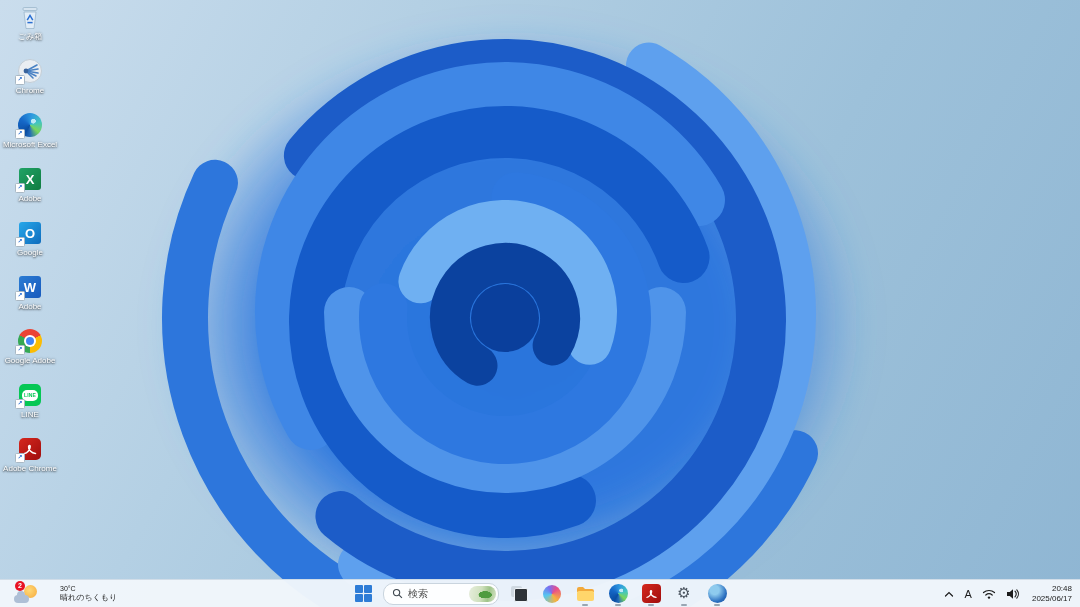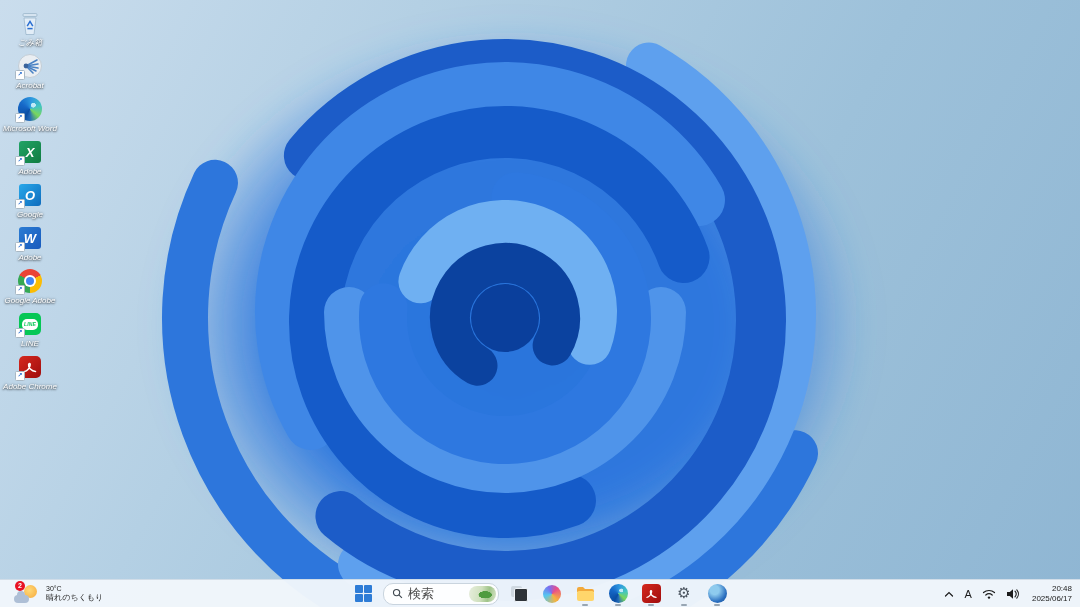--- a/index.html
+++ b/index.html
@@ -3,21 +3,21 @@
 <meta charset="utf-8">
 <style>
   html,body{margin:0;padding:0;background:#333;}
   .screen{position:relative;width:1080px;height:607px;overflow:hidden;
     font-family:"Liberation Sans","DejaVu Sans",sans-serif;user-select:none;}
   
   .wallpaper{position:absolute;inset:0;
     background:linear-gradient(118deg,#cadded 0%,#b4d0e4 30%,#9dc1da 65%,#8fb6d3 100%);}
   .bloom{position:absolute;left:0;top:0;}
   
-  .icons-col{position:absolute;left:2px;top:10px;display:flex;flex-direction:column;gap:6px;width:56px;font-style:italic;}
+  .icons-col{position:absolute;left:2px;top:4px;display:flex;flex-direction:column;gap:17px;width:56px;}
   .dicon{display:flex;flex-direction:column;align-items:center;gap:2px;cursor:default;}
   .dicon .glyphwrap{position:relative;width:26px;height:26px;display:flex;align-items:center;justify-content:center;}
   .dicon .label{font-size:8px;line-height:9px;color:#fff;text-align:center;
     text-shadow:0 1px 2px rgba(0,0,0,.65),0 0 3px rgba(0,0,0,.4);max-width:56px;word-break:break-all;}
   .shortcut{position:absolute;left:-2px;bottom:-1px;width:8px;height:8px;background:#fff;border:0.5px solid #a9b8c4;
     border-radius:1.5px;font-size:6px;line-height:7px;color:#2a6fd2;text-align:center;font-weight:bold;}
   
   .glyph-edge{width:24px;height:24px;border-radius:50%;
     background:
       radial-gradient(circle at 64% 34%,#bfe9f7 0 10%,rgba(0,0,0,0) 12%),
@@ -39,38 +39,38 @@
     display:flex;align-items:center;justify-content:center;}
   .glyph-acrobat.sz20{width:19px;height:19px;border-radius:4px;}
   .glyph-lhaplus{position:relative;width:24px;height:24px;border-radius:50%;background:#eaeef2;border:1px solid #c3cdd6;box-sizing:border-box;}
   .glyph-blueapp{width:19px;height:19px;border-radius:50%;
     background:radial-gradient(circle at 35% 32%,#8ecbee 0 25%,#2b6fc0 65%,#174e92);}
   .glyph-copilot{width:18px;height:18px;border-radius:50%;
     background:conic-gradient(from 40deg,#e84e8a,#f6b33d 30%,#53c7f0 60%,#7a6ff0 82%,#e84e8a);}
   
   .taskbar{position:absolute;left:0;right:0;bottom:0;height:27px;
     background:rgba(241,246,251,.97);border-top:1px solid rgba(205,218,230,.9);}
-  .weather{position:absolute;left:8px;top:0;height:27px;display:flex;align-items:center;gap:8px;padding:0 6px;border-radius:4px;}
+  .weather{position:absolute;left:8px;top:0;height:27px;display:flex;align-items:center;gap:22px;padding:0 6px;border-radius:4px;}
   .weather-iconwrap{position:relative;width:24px;height:21px;}
   .wsun{position:absolute;right:1px;top:2px;width:13px;height:13px;border-radius:50%;
     background:radial-gradient(circle at 40% 40%,#ffd978,#f6a93b);}
   .wcloud{position:absolute;left:0;bottom:1px;width:15px;height:8px;border-radius:6px;background:#aebfd6;}
   .wcloud::before{content:"";position:absolute;left:3px;top:-4px;width:8px;height:8px;border-radius:50%;background:#aebfd6;}
   .wbadge{position:absolute;left:1px;top:-2px;width:10px;height:10px;border-radius:50%;background:#e81224;
     color:#fff;font-size:7px;line-height:10px;text-align:center;font-weight:bold;}
   .weather-text{display:flex;flex-direction:column;justify-content:center;}
   .wtemp{font-size:7px;line-height:9px;color:#1b1b1b;}
   .wcond{font-size:8px;line-height:10px;color:#1b1b1b;}
   .tb-center{position:absolute;left:50%;top:0;transform:translateX(-50%);height:27px;
     display:flex;align-items:center;gap:7px;}
   .tb-btn{position:relative;width:26px;height:24px;border-radius:4px;display:flex;align-items:center;justify-content:center;}
   .run-dash{position:absolute;bottom:0px;left:50%;transform:translateX(-50%);width:6px;height:2px;border-radius:1px;background:#98a6b3;}
   .search-pill{height:20px;border-radius:10px;background:#fdfeff;border:1px solid #c9d4de;
     display:flex;align-items:center;gap:5px;padding:0 2px 0 8px;min-width:104px;}
-  .search-pill .stext{font-size:13px;color:#4a4a4a;flex:1;}
+  .search-pill .stext{font-size:10px;color:#4a4a4a;flex:1;}
   .simg{width:27px;height:16px;border-radius:8px;overflow:hidden;
     background:
       radial-gradient(ellipse at 60% 55%,#4f9b3f 0 28%,rgba(0,0,0,0) 30%),
       linear-gradient(100deg,#e7eedd 0%,#cfe0bd 45%,#9fc489 70%,#d8e4c8 100%);}
   .taskview{position:relative;width:17px;height:16px;}
   .taskview .back{position:absolute;left:0;top:0;width:11px;height:11px;border-radius:2px;background:#cfd8e0;}
   .taskview .front{position:absolute;right:0;bottom:0;width:12px;height:12px;border-radius:2px;background:#2e3338;border:1px solid #f0f4f8;}
   .gear{font-size:15px;line-height:15px;color:#4c5560;font-family:"DejaVu Sans",sans-serif;}
   .tray{position:absolute;right:4px;top:0;height:27px;display:flex;align-items:center;gap:10px;padding:0 4px;}
   .tray .ime{font-size:11px;color:#1b1b1b;}
@@ -132,29 +132,29 @@
                 <path d="M7 11 L19 9"></path>
                 <path d="M7 11 L19 13"></path>
               <path d="M7 11 L17 16"></path>
                 <path d="M7 11 L14 18"></path>
             </g>
             <circle cx="7" cy="11" r="2.4" fill="#39639c"></circle>
           </svg>
         </span>
         <span class="shortcut">↗</span>
       </span>
-      <span class="label">Acrobat</span>
+      <span class="label">Chrome</span>
     </div>
 
     <div class="dicon">
       <span class="glyphwrap">
         <span class="glyph-edge"></span>
         <span class="shortcut">↗</span>
       </span>
-      <span class="label">Microsoft Word</span>
+      <span class="label">Microsoft Excel</span>
     </div>
 
     <div class="dicon">
       <span class="glyphwrap">
         <span class="glyph-office glyph-excel">X</span>
         <span class="shortcut">↗</span>
       </span>
       <span class="label">Adobe</span>
     </div>
 

